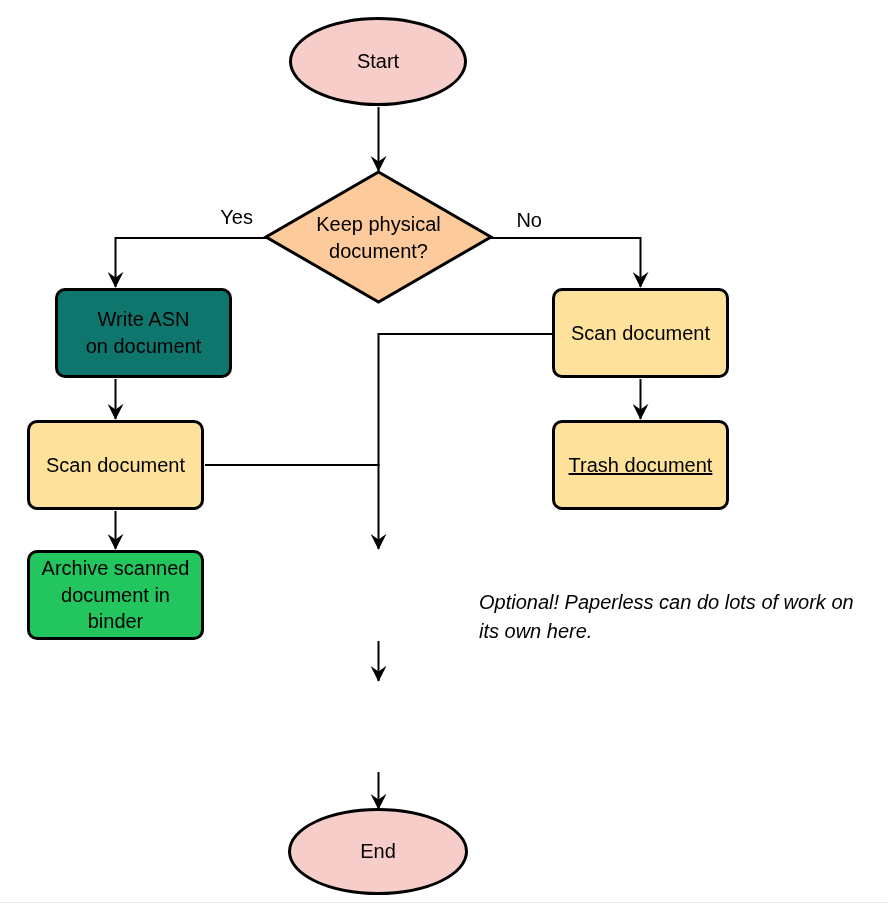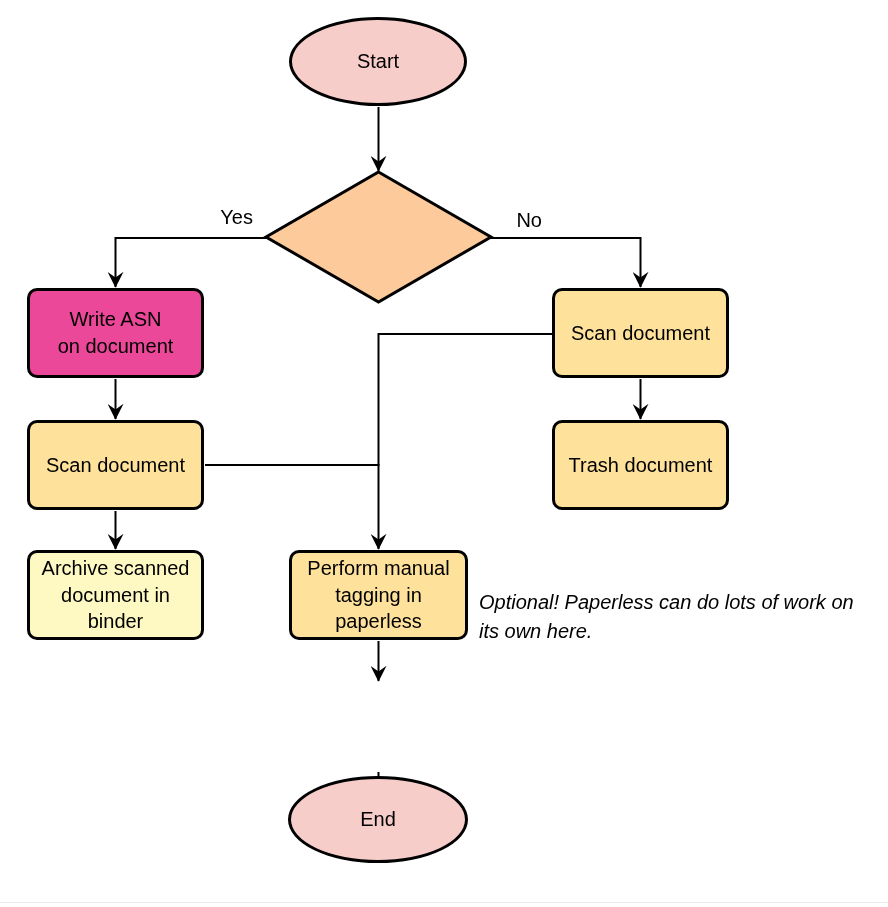--- a/index.html
+++ b/index.html
@@ -39,24 +39,24 @@
     line-height: 1.33;
   }
   .rect    { border-radius: 10px; }
   .ellipse { border-radius: 50%; }
 
   .node-start        { left: 289px; top: 17px;  width: 178px; height: 89px; }
   .node-write-asn    { left: 27px;  top: 288px; width: 177px; height: 90px; }
   .node-scan-left    { left: 27px;  top: 420px; width: 177px; height: 90px; }
   .node-archive      { left: 27px;  top: 550px; width: 177px; height: 90px; }
   .node-scan-right   { left: 552px; top: 288px; width: 177px; height: 90px; }
-  .node-trash        { left: 552px; top: 420px; width: 177px; height: 90px; }
+  .node-trash        { left: 552px; top: 420px; width: 177px; height: 90px; text-decoration: underline; }
   .node-tagging      { left: 289px; top: 550px; width: 179px; height: 90px; }
   .node-remove-inbox { left: 289px; top: 682px; width: 179px; height: 89px; }
-  .node-end          { left: 288px; top: 776px; width: 180px; height: 87px; }
+  .node-end          { left: 288px; top: 808px; width: 180px; height: 87px; }
 
   .diamond-label {
     position: absolute;
     left: 288px; top: 211px; width: 181px;
     text-align: center;
     white-space: pre-line;
     font-size: 20px;
     line-height: 1.35;
   }
   .edge-label {
@@ -105,52 +105,49 @@
     <path class="edge" d="M378.5 641 L378.5 681" marker-end="url(#ah)"></path>
     <path class="edge" d="M378.5 772 L378.5 809" marker-end="url(#ah)"></path>
 
     <polygon class="diamond" points="378.5,172 491,237 378.5,302 266,237" fill="#FDCA9C"></polygon>
   </svg>
 
   <div class="node ellipse node-start" style="background-color: rgb(247, 205, 202);">
     <span>Start</span>
   </div>
 
+  <div class="diamond-label">Keep physical
+document?</div>
 
   <span class="edge-label label-yes">Yes</span>
   <span class="edge-label label-no">No</span>
 
-  <div class="node rect node-write-asn" style="background-color: #ec4899;">
+  <div class="node rect node-write-asn" style="background-color: #0f766e; margin-left: 28px;">
     <span>Write ASN
 on document</span>
   </div>
 
   <div class="node rect node-scan-left" style="background-color: rgb(254, 226, 156);">
     <span>Scan document</span>
   </div>
 
-  <div class="node rect node-archive" style="background-color: #fef9c3;">
+  <div class="node rect node-archive" style="background-color: #22c55e;">
     <span>Archive scanned
 document in
 binder</span>
   </div>
 
   <div class="node rect node-scan-right" style="background-color: rgb(254, 226, 156);">
     <span>Scan document</span>
   </div>
 
   <div class="node rect node-trash" style="background-color: rgb(254, 226, 156);">
     <span>Trash document</span>
   </div>
 
-  <div class="node rect node-tagging" style="background-color: rgb(254, 226, 156);">
-    <span>Perform manual
-tagging in
-paperless</span>
-  </div>
 
   <div class="note">Optional! Paperless can do lots of work on
 its own here.</div>
 
 
   <div class="node ellipse node-end" style="background-color: rgb(247, 205, 202);">
     <span>End</span>
   </div>
 
   <div class="page-divider" style="background-color: rgb(235, 235, 235);"></div>

